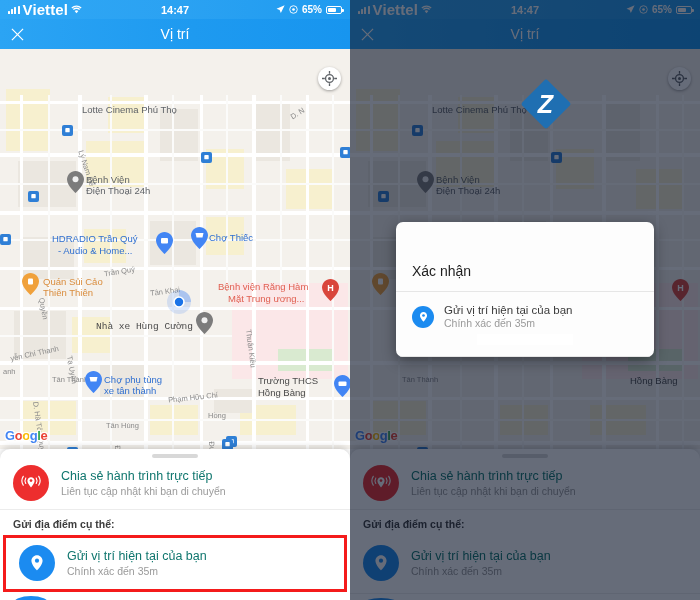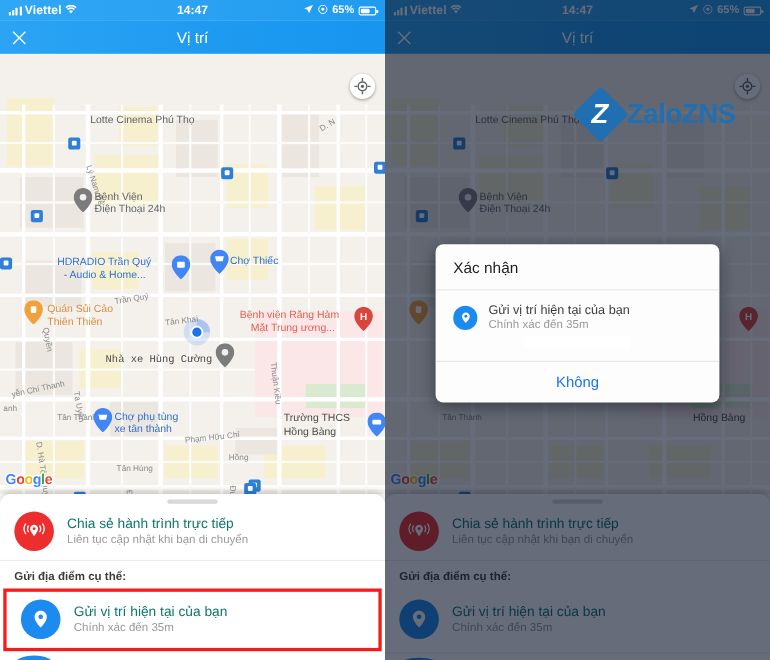--- a/index.html
+++ b/index.html
@@ -20,21 +20,21 @@
     color: #fff; font-size: 10.5px; font-weight: bold;
     display: flex; align-items: center; padding: 0 8px;
   }
   .sb-left { display:flex; align-items:center; gap:3px; }
   .sb-bars { display:flex; align-items:flex-end; gap:1.2px; height:8px; }
   .sb-bars i { display:block; width:2px; background:#fff; border-radius:0.5px; }
   .sb-bars i:nth-child(1){height:3px}
   .sb-bars i:nth-child(2){height:5px}
   .sb-bars i:nth-child(3){height:6.5px}
   .sb-bars i:nth-child(4){height:8px}
-  .sb-carrier { font-size:11px; letter-spacing:0.1px; }
+  .sb-carrier { font-size:15px; letter-spacing:0.1px; }
   .sb-center { position:absolute; left:0; right:0; text-align:center; font-size:11px; pointer-events:none;}
   .sb-right { margin-left:auto; display:flex; align-items:center; gap:4px; z-index:2;}
   .sb-batt { width:16px; height:8px; border:1px solid #fff; border-radius:2px; position:relative; padding:1px;}
   .sb-batt::after{content:""; position:absolute; right:-2.5px; top:2px; width:1.5px; height:3px; background:#fff; border-radius:0 1px 1px 0;}
   .sb-batt i{display:block; height:100%; background:#fff; border-radius:1px;}
   .sb-pct{font-size:10px;}
 
   
   .navbar {
     position: relative; height: 30px; width: 100%;
@@ -104,21 +104,21 @@
   .hl-box { margin:0 3px; border:3px solid #f41b1b; }
   .partial { padding:4px 13px 0; display:flex; align-items:center; gap:12px; }
 
   
   .dim { position:absolute; inset:0; background:rgba(8,18,38,.62); z-index:20; }
   .dialog {
     position:absolute; z-index:30; left:46px; top:222px; width:258px;
     background:#fdfdfd; border-radius:7px; overflow:hidden;
     box-shadow:0 4px 14px rgba(0,0,0,.4);
   }
-  .dlg-title { font-size:14px; color:#1f1f1f; padding:13px 16px 12px; }
+  .dlg-title { font-size:14px; color:#1f1f1f; padding:13px 16px 12px;margin-top:28px; }
   .dlg-hr { height:1px; background:#e6e6e6; }
   .dlg-row { display:flex; align-items:center; gap:10px; padding:12px 16px 4px; }
   .dlg-circ { width:22px; height:22px; border-radius:50%; background:#1b8bf0; flex:0 0 22px; display:flex; align-items:center; justify-content:center;}
   .dlg-r1 { color:#3b3b3b; font-size:11.5px; }
   .dlg-r2 { color:#9a9a9a; font-size:10.5px; margin-top:1px;}
   .dlg-q { text-align:center; color:#1f1f1f; font-size:11.5px; padding:9px 10px 2px; }
   .dlg-blank { width:96px; height:11px; background:#fff; margin:1px auto 11px; }
   .dlg-actions { display:flex; border-top:1px solid #e6e6e6; }
   .dlg-btn { flex:1; text-align:center; color:#1a73e8; font-size:13.5px; padding:11px 0; }
   .dlg-btn.yes-wrap { position:relative; }
@@ -639,24 +639,22 @@
               <circle cx="10" cy="8.7" r="2.1" fill="#1b8bf0"></circle>
             </svg>
         </div>
         <div>
           <div class="dlg-r1">Gửi vị trí hiện tại của bạn</div>
           <div class="dlg-r2">Chính xác đến 35m</div>
         </div>
       </div>
       <div class="dlg-blank"></div>
       <div class="dlg-actions">
-        <div class="dlg-btn">Không</div>
       </div>
     </div>
 
     <div class="wm">
       <div class="wm-badge">
         <span class="wm-z">Z</span>
       </div>
-      <div class="wm-txt">ZaloZNS</div>
     </div>
   </div>
 </div>
 
 </body></html>

